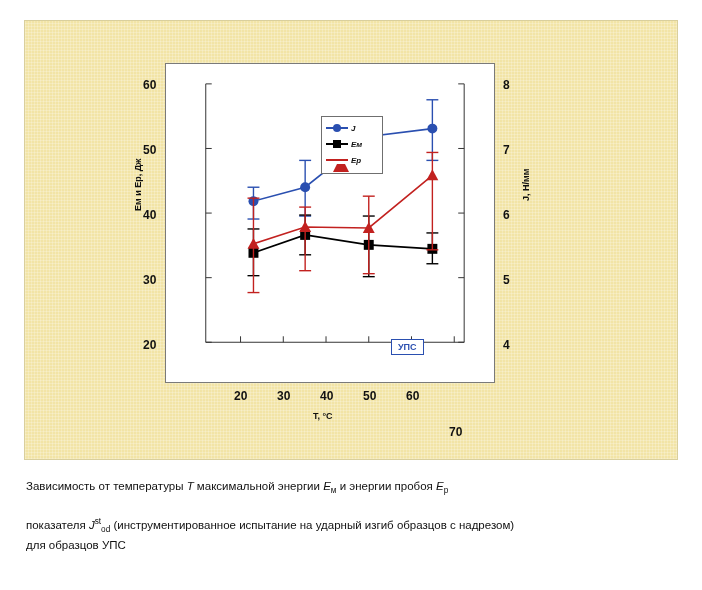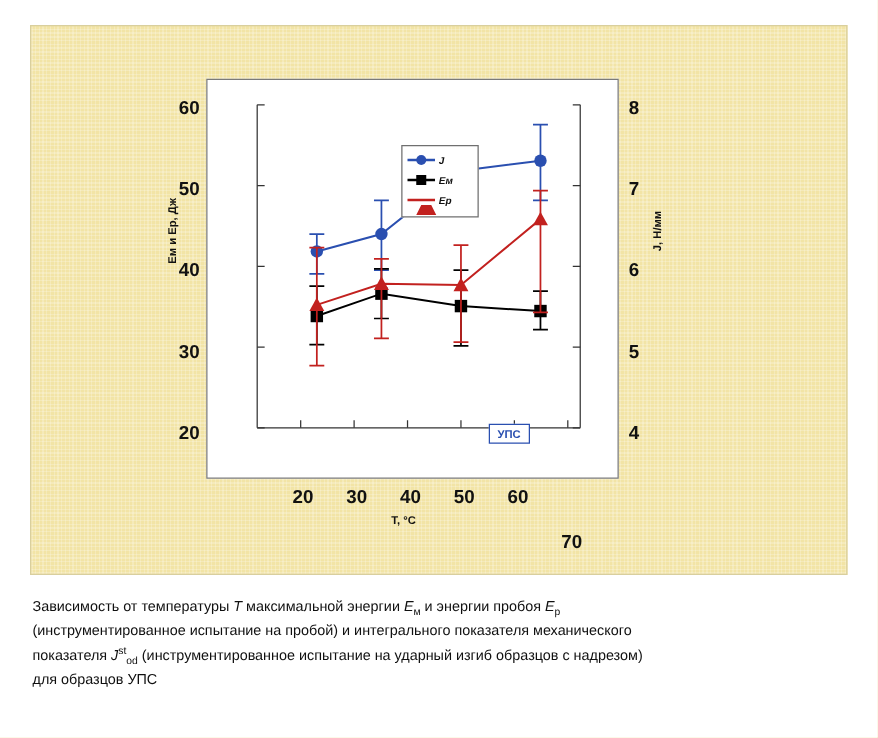--- a/index.html
+++ b/index.html
@@ -64,21 +64,21 @@
     transform-origin: left top;
     font-weight: bold;
   }
   .x-title {
     left: 288px;
     top: 390px;
     font-weight: bold;
   }
   .tick-label {
     position: absolute;
-    font-size: 15px;
+    font-size: 12px;
     color: #111;
     font-weight: bold;
   }
   .legend-box {
     position: absolute;
     left: 155px;
     top: 52px;
     width: 62px;
     height: 58px;
     background: #ffffff;
@@ -303,16 +303,16 @@
 
   <div class="axis-title y-left-title">Eм и Eр, Дж</div>
   <div class="axis-title y-right-title">J, Н/мм</div>
   <div class="axis-title x-title">T, °C</div>
 
   <div class="sample-box">УПС</div>
 </div>
 
 <div class="caption">
   <span>Зависимость от температуры </span><i>T</i><span> максимальной энергии </span><i>E</i><sub>м</sub><span> и энергии пробоя </span><i>E</i><sub>р</sub><br>
-  <span>(инструментированное испытание на пробой) и интегрального показателя механического</span><br>
+  <br>
   <span>показателя </span><i>J</i><sup>st</sup><sub>od</sub><span> (инструментированное испытание на ударный изгиб образцов с надрезом)</span><br>
   <span>для образцов УПС</span>
 </div>
 
 </body></html>

